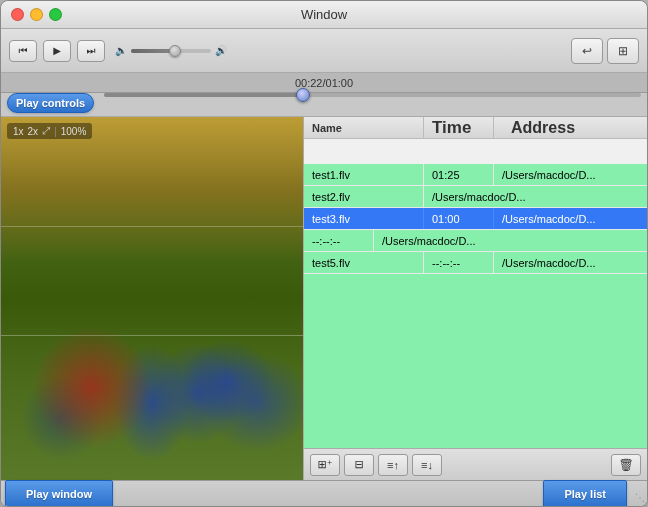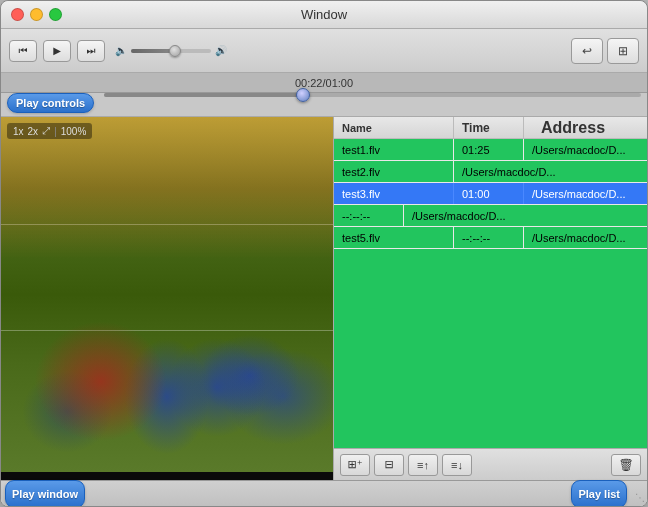--- a/index.html
+++ b/index.html
@@ -190,24 +190,24 @@
 
     
     .main-content {
       display: flex;
       flex: 1;
       overflow: hidden;
     }
 
     
     .video-panel {
-      width: 332px;
+      width: 302px;
       background: #111;
       display: flex;
-      flex-direction: column;
+      flex-direction: row;
       flex-shrink: 0;
     }
     .video-area {
       flex: 1;
       background: #1a1a1a;
       position: relative;
       overflow: hidden;
     }
     
     .video-bg {
@@ -304,21 +304,21 @@
       font-weight: 600;
       color: #333;
       border-right: 1px solid #bbb;
       height: 100%;
       display: flex;
       align-items: center;
     }
     .col-time {
       width: 70px;
       padding-left: 8px;
-      font-size: 12px;
+      font-size: 17px;
       font-weight: 600;
       color: #333;
       border-right: 1px solid #bbb;
       height: 100%;
       display: flex;
       align-items: center;
     }
     .col-address {
       flex: 1;
       padding-left: 8px;
@@ -327,21 +327,22 @@
       color: #333;
       height: 100%;
       display: flex;
       align-items: center;
       margin-left: 9px;
     }
 
     .playlist-items {
       flex: 1;
       overflow-y: auto;
-      background: #22c55e;
+      background: #86efac;
+      margin-top: 25px;
     }
     .playlist-item {
       display: flex;
       height: 22px;
       align-items: center;
       border-bottom: 1px solid #e8e8e8;
       cursor: pointer;
     }
     .playlist-item.selected {
       background: #3478f6;
@@ -425,24 +426,24 @@
       border-top: 1px solid #999;
       display: flex;
       align-items: center;
       flex-shrink: 0;
       position: relative;
     }
 
     
     .blue-pill-btn {
       height: 28px;
-      padding: 0 6px;
+      padding: 0 20px;
       background: linear-gradient(to bottom, #5a9ae8, #2a70cc);
       border: 1px solid #1a60bc;
-      border-radius: 9px;
+      border-radius: 2px;
       color: white;
       font-size: 11px;
       font-weight: 600;
       cursor: pointer;
       display: flex;
       align-items: center;
       white-space: nowrap;
       margin-left: 4px;
       text-shadow: 0 1px 1px rgba(0,0,0,0.3);
       box-shadow: 0 1px 3px rgba(0,0,0,0.2);

